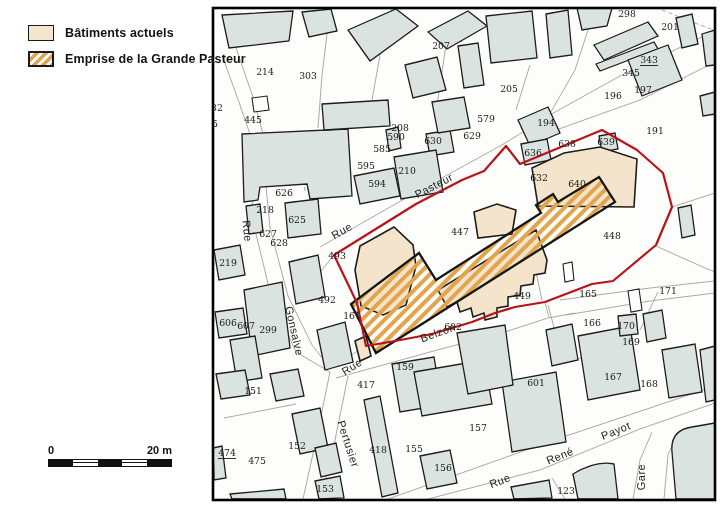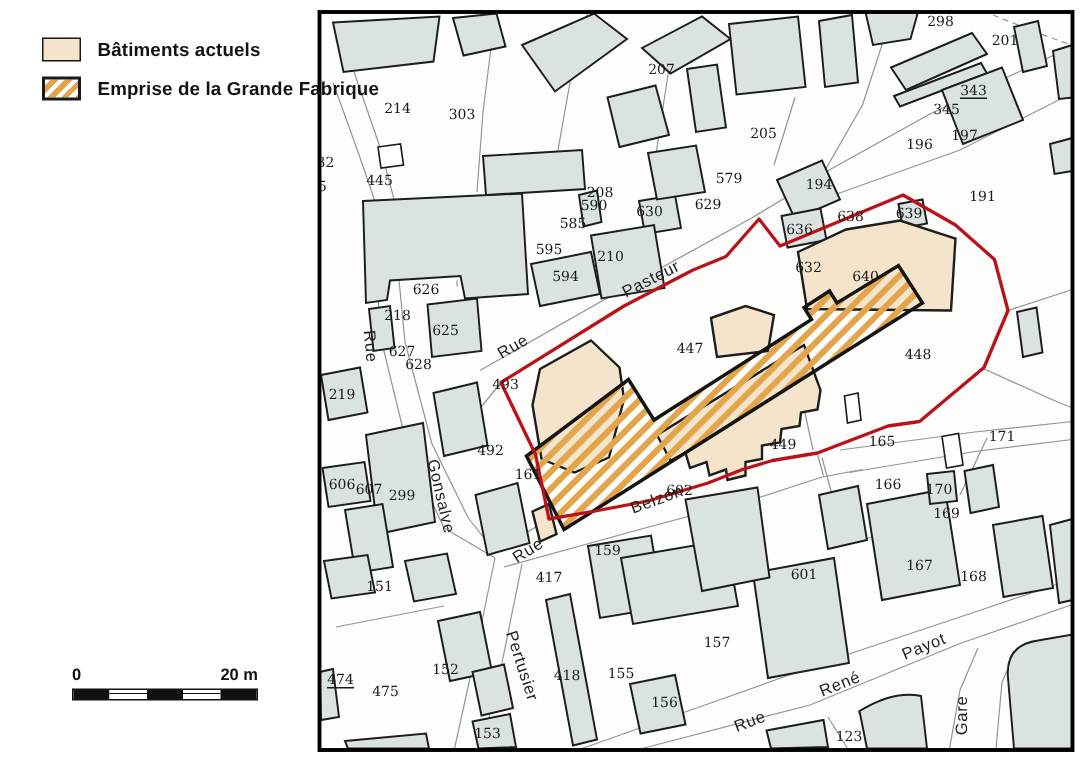--- a/index.html
+++ b/index.html
@@ -224,21 +224,21 @@
       <rect x="213" y="8" width="502" height="492" fill="none" stroke="#000000" stroke-width="2.6"></rect>
     </svg>
 
   <div class="legend">
     <div class="legend-item">
       <span class="swatch beige"></span>
       <span class="legend-label">Bâtiments actuels</span>
     </div>
     <div class="legend-item">
       <span class="swatch hatched"></span>
-      <span class="legend-label">Emprise de la Grande Fabrique</span>
+      <span class="legend-label">Emprise de la Grande Pasteur</span>
     </div>
   </div>
 
   <div class="scalebar">
     <div class="scale-labels">
       <span>0</span>
       <span>20 m</span>
     </div>
     <div class="bar" id="bar">
         <div class="seg dark"></div>

